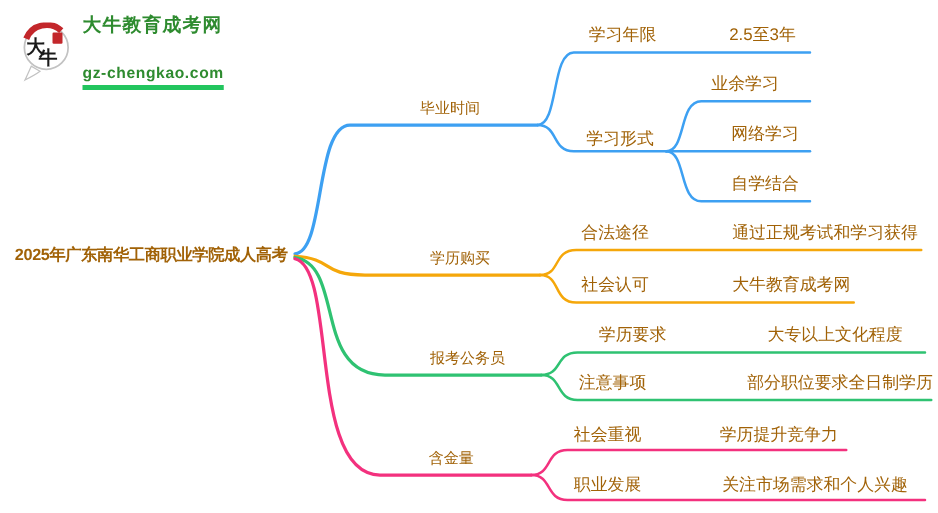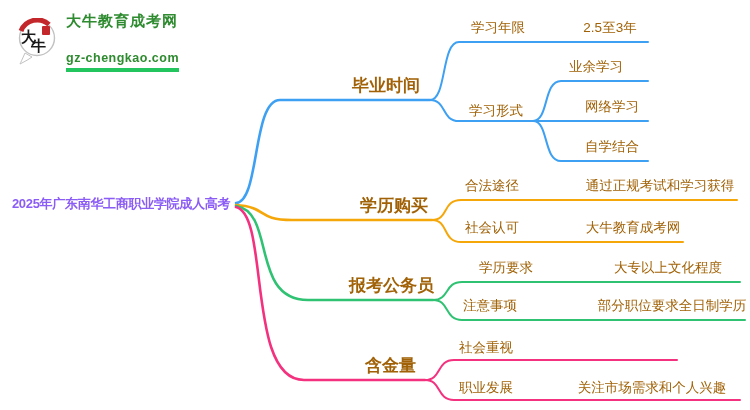--- a/index.html
+++ b/index.html
@@ -6,24 +6,24 @@
   body{
     width:750px;height:410px;position:relative;background:#ffffff;overflow:hidden;
     font-family:"Liberation Sans","DejaVu Sans",sans-serif;
   }
   #stage{position:absolute;inset:0;width:750px;height:410px;}
   svg.links{position:absolute;left:0;top:0;}
   .nl{
     position:absolute;height:20px;line-height:20px;text-align:center;
     color:#a16207;font-size:13.5px;font-weight:500;white-space:nowrap;
   }
-  .lvl1{font-size:17px;font-weight:700;text-align:right;}
+  .lvl1{font-size:12px;font-weight:400;}
   .root-label{
     position:absolute;left:8px;top:193px;width:226px;height:22px;line-height:22px;
-    text-align:center;font-size:13px;font-weight:700;color:#8b5cf6;white-space:nowrap;
+    text-align:center;font-size:13px;font-weight:700;color:#a16207;white-space:nowrap;
     letter-spacing:-0.3px;
   }
   .logo{
     position:absolute;left:16px;top:12px;display:flex;align-items:center;gap:8px;
     text-decoration:none;cursor:pointer;
   }
   .logo-text{display:flex;flex-direction:column;gap:20px;}
   .logo-title{font-size:15px;font-weight:700;color:#2e8b2f;letter-spacing:1px;line-height:18px;}
   .logo-url{
     font-size:12.5px;font-weight:700;color:#2e8b2f;line-height:16px;letter-spacing:0.5px;
@@ -82,20 +82,21 @@
   <div class="nl" style="left:568px;top:218px;width:130px">大牛教育成考网</div>
 
   <div class="nl lvl1" style="left:314px;top:276px;width:120px">报考公务员</div>
   <div class="nl" style="left:452px;top:258px;width:108px">学历要求</div>
   <div class="nl" style="left:588px;top:258px;width:160px">大专以上文化程度</div>
   <div class="nl" style="left:436px;top:296px;width:108px">注意事项</div>
   <div class="nl" style="left:584px;top:296px;width:176px">部分职位要求全日制学历</div>
 
   <div class="nl lvl1" style="left:306px;top:356px;width:110px">含金量</div>
   <div class="nl" style="left:431px;top:338px;width:110px">社会重视</div>
+  <div class="nl" style="left:560px;top:338px;width:126px">学历提升竞争力</div>
   <div class="nl" style="left:431px;top:378px;width:110px">职业发展</div>
   <div class="nl" style="left:566px;top:378px;width:172px">关注市场需求和个人兴趣</div>
 
   <a class="logo">
     <svg width="42" height="48" viewBox="0 0 42 48">
       <path d="M 9 35 Q 5 44 4 46 Q 12 42 16 39 Z" fill="#ffffff" stroke="#c2c2c2" stroke-width="1"></path>
       <circle cx="21" cy="20" r="17.5" fill="#ffffff" stroke="#c2c2c2" stroke-width="1.4"></circle>
       <path d="M 5 13 A 17.5 17.5 0 0 1 33 6.5" fill="none" stroke="#c3272b" stroke-width="5"></path>
       <rect x="26" y="8" width="8" height="9" rx="1" fill="#c3272b"></rect>
       <text x="5" y="24" font-size="15" font-weight="bold" fill="#1a1a1a">大</text>

